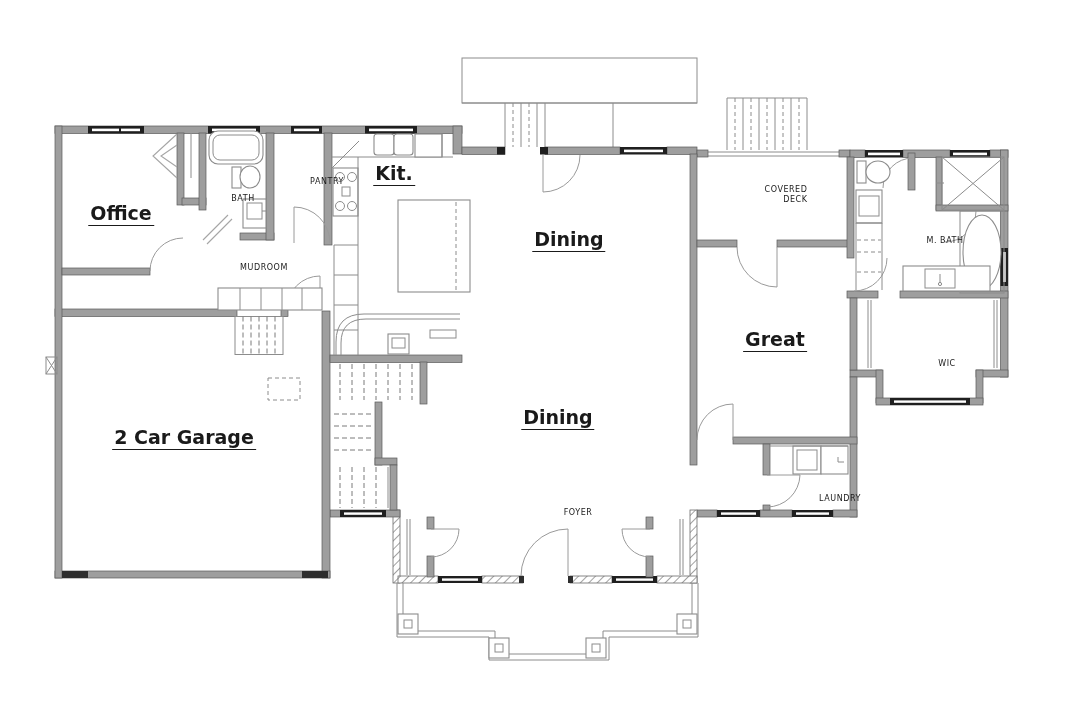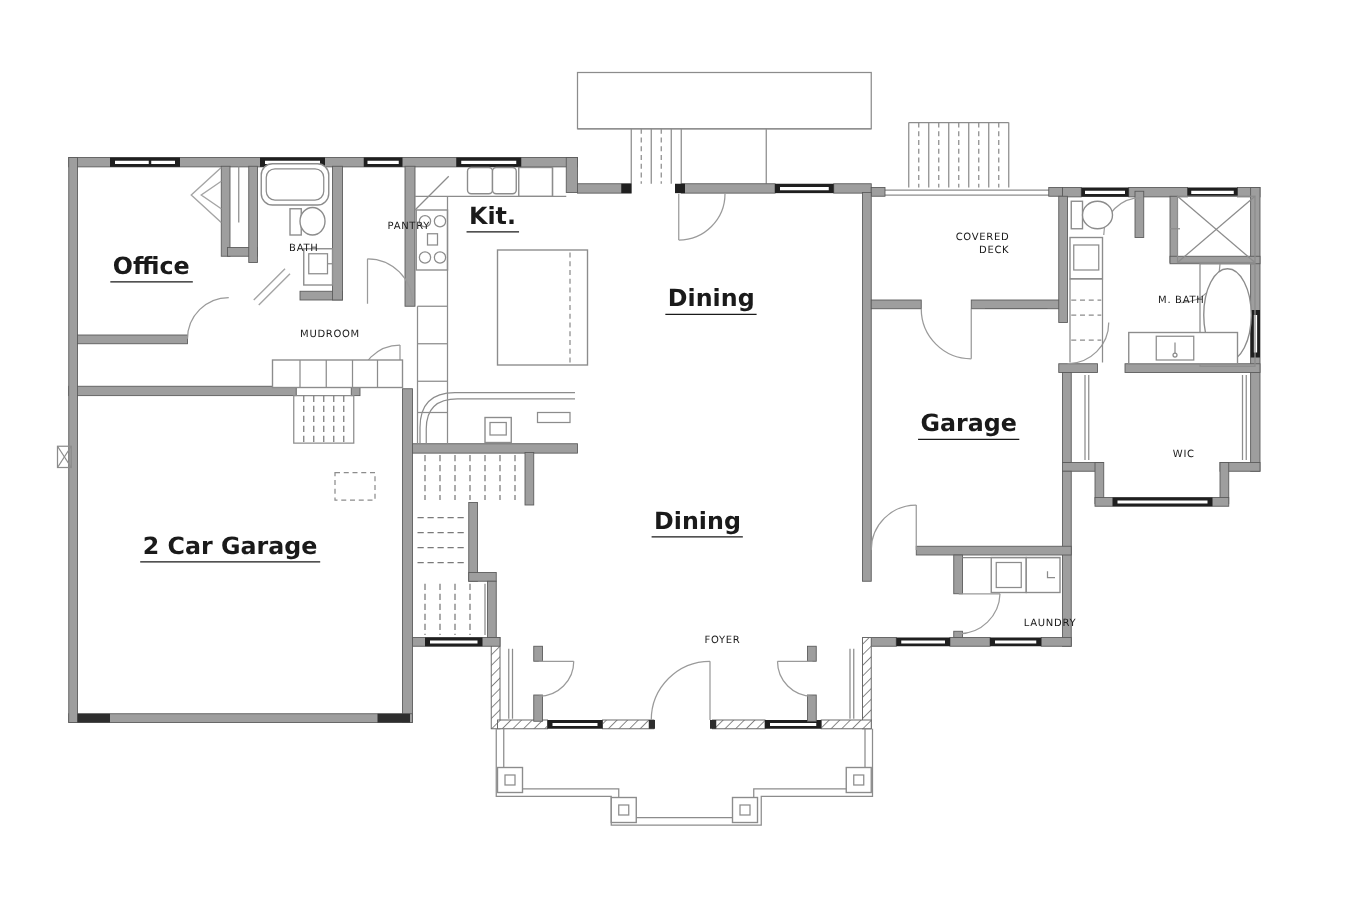--- a/index.html
+++ b/index.html
@@ -394,21 +394,21 @@
           <rect x="683" y="620" width="8" height="8" class="thin"></rect>
         </g>
   </g>
 </svg>
 
   <div class="lbl big" style="left:121px;top:213px"><span class="u">Office</span></div>
   <div class="lbl big" style="left:394px;top:173px"><span class="u">Kit.</span></div>
   <div class="lbl big" style="left:569px;top:239px"><span class="u">Dining</span></div>
   <div class="lbl big" style="left:184px;top:437px"><span class="u">2 Car Garage</span></div>
   <div class="lbl big" style="left:558px;top:417px"><span class="u">Dining</span></div>
-  <div class="lbl big" style="left:775px;top:339px"><span class="u">Garage</span></div>
+  <div class="lbl big" style="left:775px;top:339px"><span class="u">Great</span></div>
 
   <div class="lbl small" style="left:227px;top:198px"><span>BATH</span></div>
   <div class="lbl small" style="left:311px;top:181px"><span>PANTRY</span></div>
   <div class="lbl small" style="left:248px;top:267px"><span>MUDROOM</span></div>
   <div class="lbl small" style="left:562px;top:512px"><span>FOYER</span></div>
   <div class="lbl small twoline" style="left:770px;top:195px">
     <div>COVERED</div>
     <div>DECK</div>
   </div>
   <div class="lbl small" style="left:929px;top:240px"><span>M. BATH</span></div>

